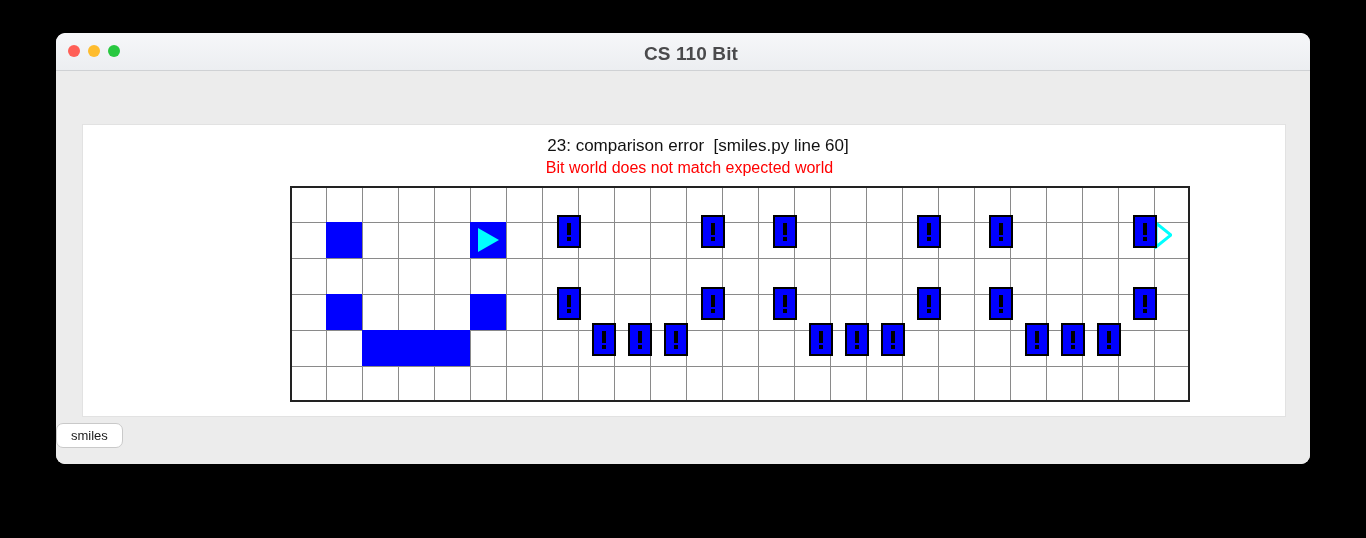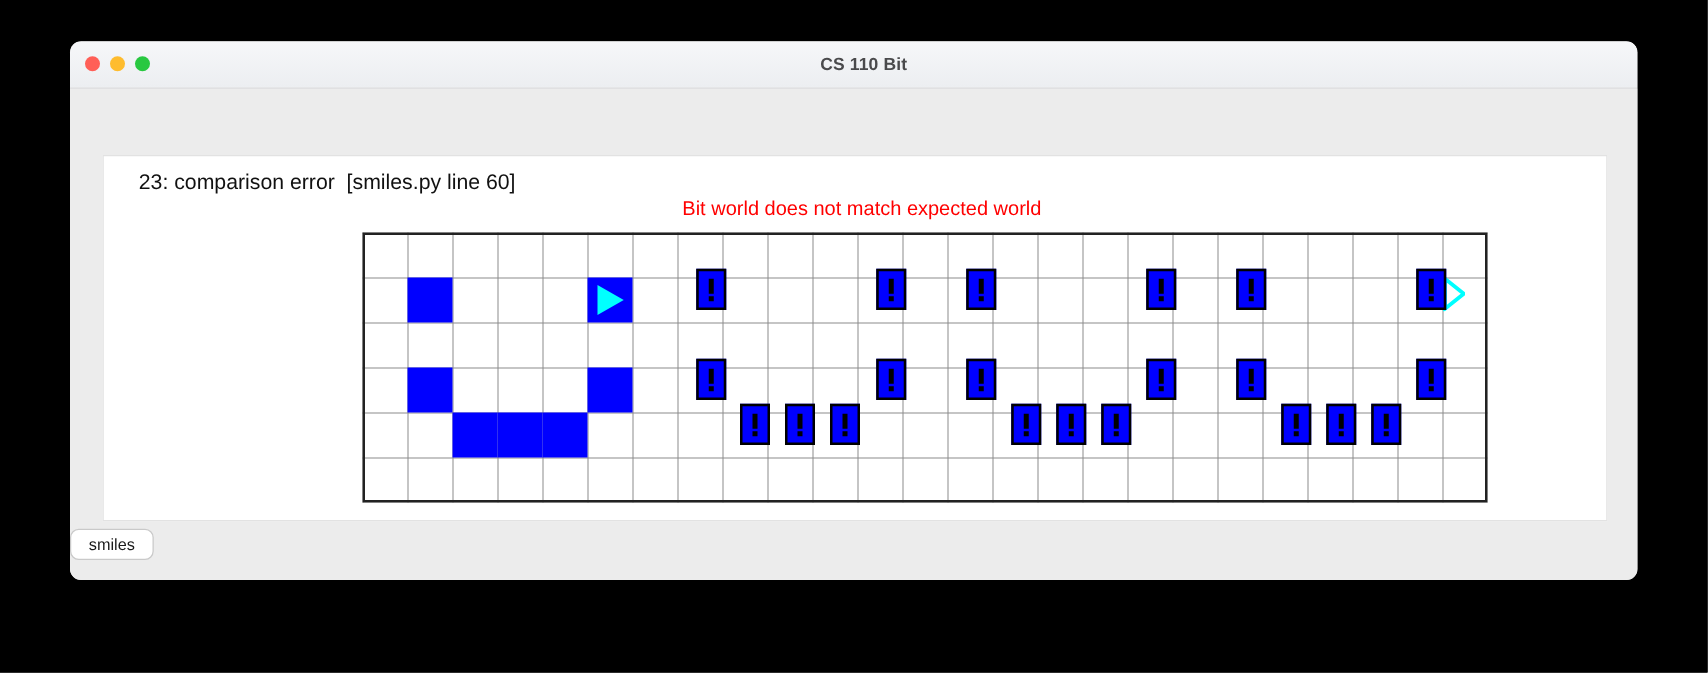--- a/index.html
+++ b/index.html
@@ -58,21 +58,21 @@
   .dot.red    { background: #ff5f57; }
   .dot.yellow { background: #febc2e; }
   .dot.green  { background: #28c840; }
 
   .window-title {
     position: absolute;
     left: 0;
     right: 0;
     top: 10px;
     text-align: center;
-    font-size: 14px;
+    font-size: 19px;
     font-weight: bold;
     color: #4a4a4c;
     letter-spacing: 0.1px;
     margin-left: 16px;
   }
 
   
   .win-body {
     position: relative;
     width: 100%;
@@ -89,20 +89,21 @@
     height: 291px;
     background: #ffffff;
     border: 1px solid #e2e2e2;
   }
 
   .headline {
     position: absolute;
     left: 0;
     right: 0;
     top: 11px;
+    text-align: center;
     font-size: 17px;
     color: #111111;
     white-space: pre;
     padding-left: 28px;
   }
 
   .subline {
     position: absolute;
     left: 11px;
     right: 0;

